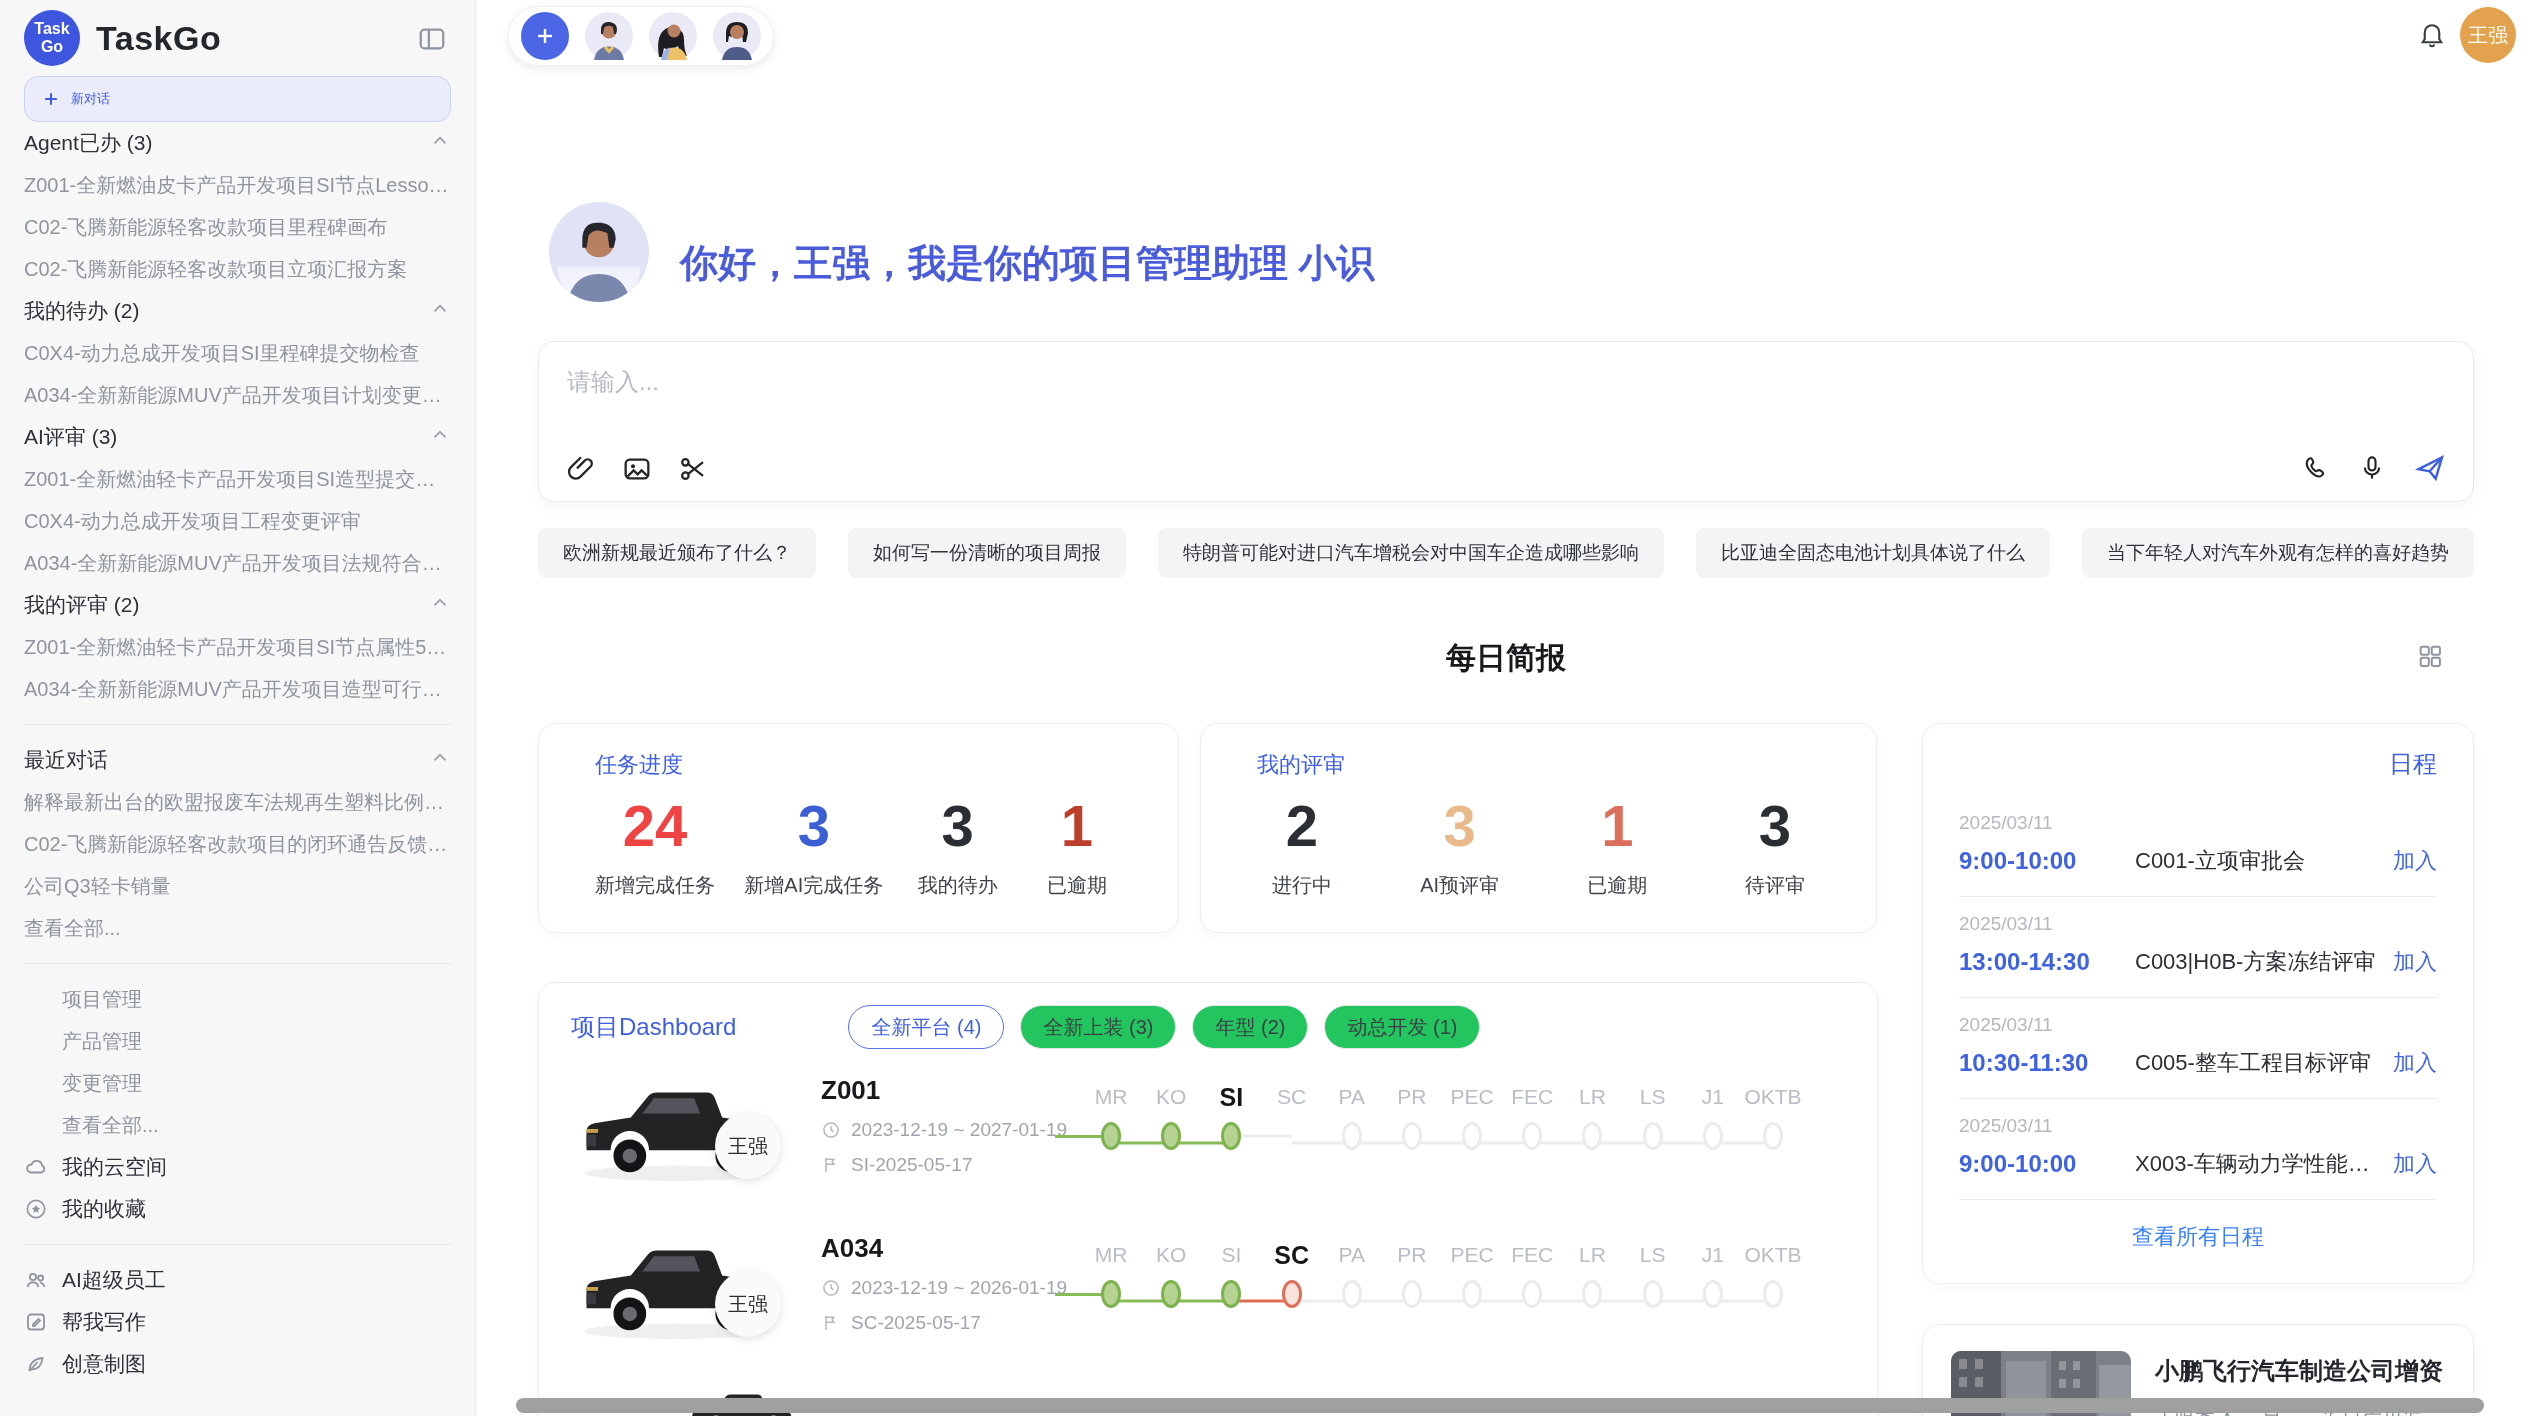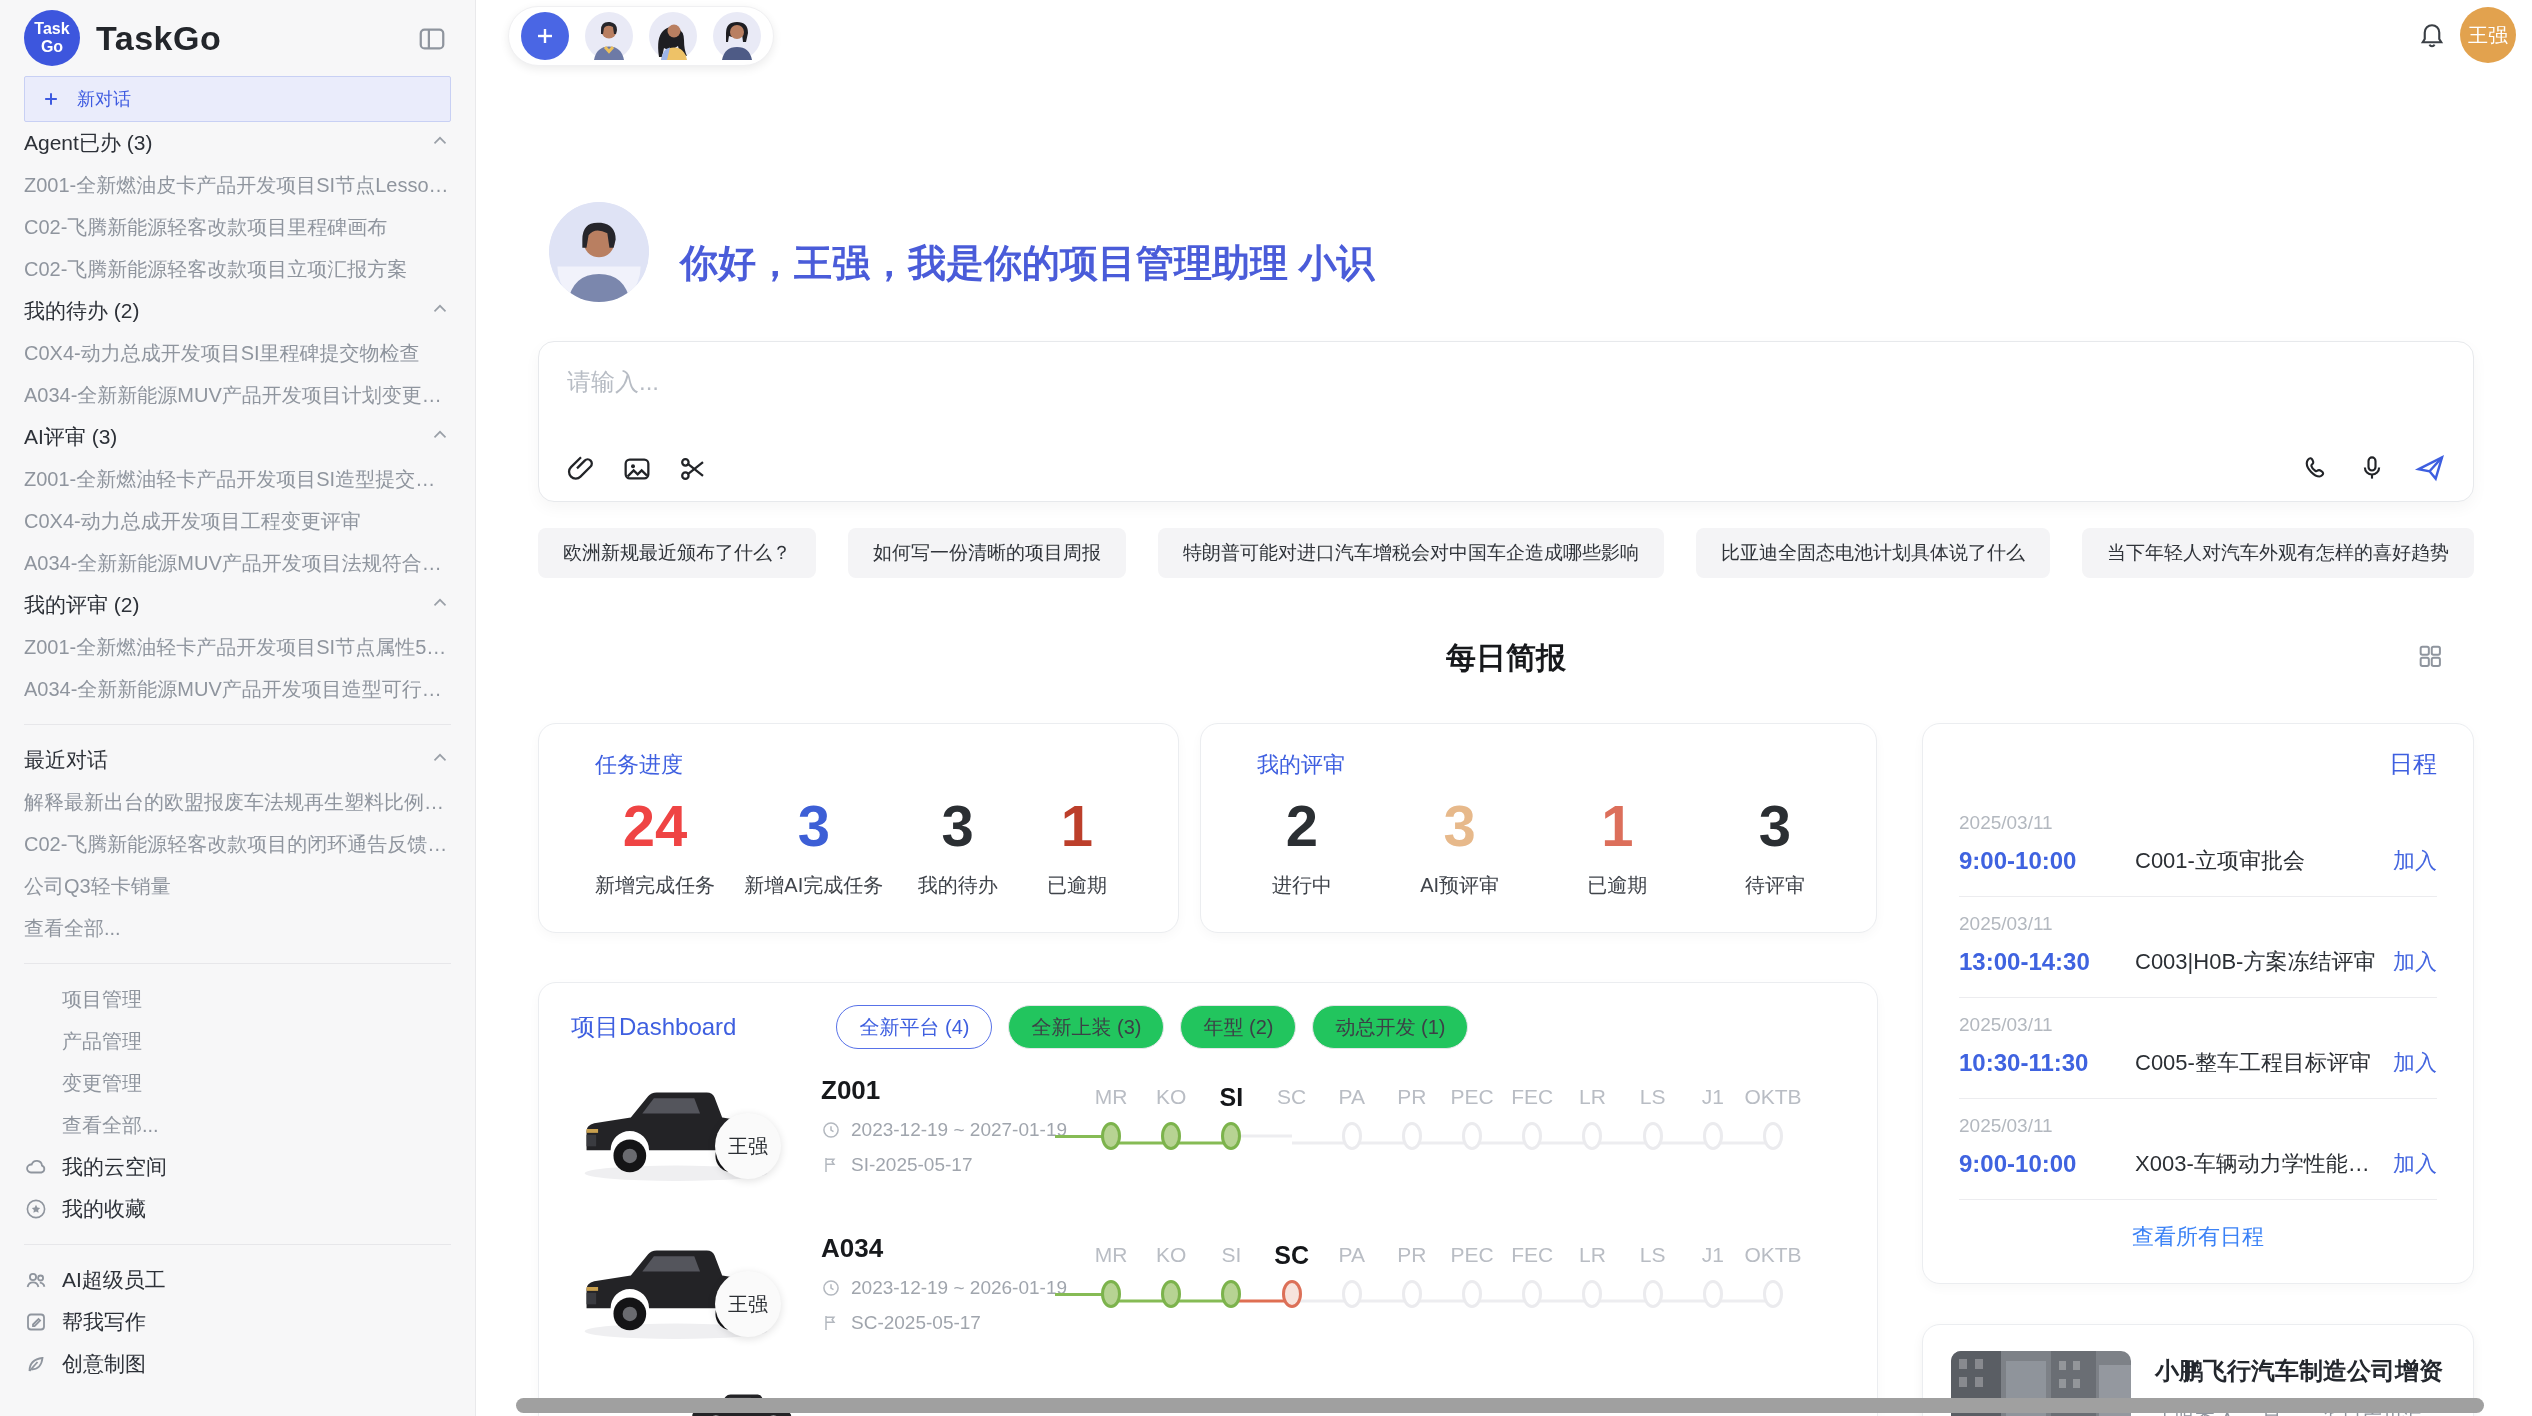--- a/index.html
+++ b/index.html
@@ -6,21 +6,21 @@
   html,body { width:2532px; height:1416px; }
   body { font-family:"Liberation Sans","DejaVu Sans",sans-serif; background:#fff; overflow:hidden; }
   .page { position:relative; width:2532px; height:1416px; overflow:hidden; background:#fff; }
 
   
   .sidebar { position:absolute; left:0; top:0; width:476px; height:1416px; background:#f7f7f8; border-right:1px solid #e9e9eb; padding:0 24px; overflow:hidden; }
   .sb-head { display:flex; align-items:center; height:76px; position:relative; }
   .logo { width:56px; height:56px; border-radius:50%; background:#3d56dd; color:#fff; display:flex; flex-direction:column; align-items:center; justify-content:center; font-size:16px; font-weight:bold; line-height:1.1; }
   .app-title { font-size:34px; font-weight:bold; color:#23262b; margin-left:16px; letter-spacing:.5px; }
   .panel-btn { position:absolute; right:4px; top:24px; width:30px; height:30px; background:none; border:none; color:#8f959e; cursor:pointer; }
-  .new-chat { display:flex; align-items:center; gap:16px; width:100%; height:46px; border-radius:2px; background:#eaecfb; border:1px solid #c8d0f4; color:#3e5ae0; font-size:18px; padding:0 16px; cursor:pointer; }
+  .new-chat { display:flex; align-items:center; gap:10px; width:100%; height:46px; border-radius:14px; background:#eaecfb; border:1px solid #c8d0f4; color:#3e5ae0; font-size:13px; padding:0 16px; cursor:pointer; }
   .sb-section { }
   .sb-sec-head { display:flex; align-items:center; height:42px; color:#2d3138; font-size:21px; cursor:pointer; }
   .sb-sec-head .chev { margin-left:auto; color:#9aa0a8; }
   .sb-sec-head .sec-ic { color:#8f959e; margin-right:14px; }
   .sb-item { height:42px; line-height:42px; font-size:20px; color:#8f959e; white-space:nowrap; overflow:hidden; text-overflow:ellipsis; cursor:pointer; }
   .sb-item:empty { display:none; }
   .sb-app { padding-left:38px; }
   .sb-divider { border-top:1px solid #e7e7ea; margin:14px 0; }
   .sb-link { display:flex; align-items:center; gap:14px; height:42px; font-size:21px; color:#2d3138; cursor:pointer; }
   .sb-link .lk-ic { color:#8f959e; display:flex; }
@@ -69,21 +69,21 @@
   .sch-item { border-bottom:1px solid #ececef; padding:16px 0 20px; }
   .sch-date { font-size:19px; color:#b3b8bf; }
   .sch-row { display:flex; align-items:center; margin-top:12px; }
   .sch-time { width:176px; font-size:24px; font-weight:bold; color:#3f63e0; }
   .sch-name { flex:1; font-size:22px; color:#2b2f34; white-space:nowrap; overflow:hidden; text-overflow:ellipsis; }
   .sch-join { font-size:22px; color:#4466e0; cursor:pointer; margin-left:12px; }
   .sch-footer { text-align:center; font-size:22px; color:#3b82f6; padding-top:22px; cursor:pointer; }
 
   
   .dash-card { position:absolute; left:538px; top:982px; width:1340px; height:520px; background:#fff; border:1px solid #ebedf0; border-radius:18px; box-shadow:0 4px 12px rgba(0,0,0,.03); padding:22px 0 0; overflow:hidden; }
-  .dash-head { display:flex; align-items:center; padding:0 32px; }
+  .dash-head { display:flex; align-items:center; padding:0 32px;gap:12px; }
   .dash-title { font-size:24px; color:#3e5fe0; }
   .dash-tabs { display:flex; gap:16px; margin-left:100px; }
   .tab { height:44px; border-radius:22px; padding:0 22px; font-size:20px; background:#22c55e; border:1px solid #e5e5e8; color:#3c4046; cursor:pointer; white-space:nowrap; font-family:inherit; }
   .tab[data-active="true"] { background:#fff; border:1.5px solid #5872e8; color:#3e5fe0; }
   .proj-row { display:flex; height:158px; padding:0 64px 0 36px; align-items:flex-start; }
   .truck-wrap { position:relative; width:202px; height:124px; margin-top:18px; flex:none; }
   .truck-wrap svg { width:100%; height:100%; }
   .owner-badge { position:absolute; left:140px; top:46px; width:66px; height:66px; border-radius:50%; background:#fafafa; box-shadow:0 2px 8px rgba(0,0,0,.12); display:flex; align-items:center; justify-content:center; font-size:20px; color:#2b2f34; }
   .proj-info { width:250px; margin:26px 0 0 44px; flex:none; }
   .proj-code { font-size:26px; font-weight:bold; color:#17191c; }

